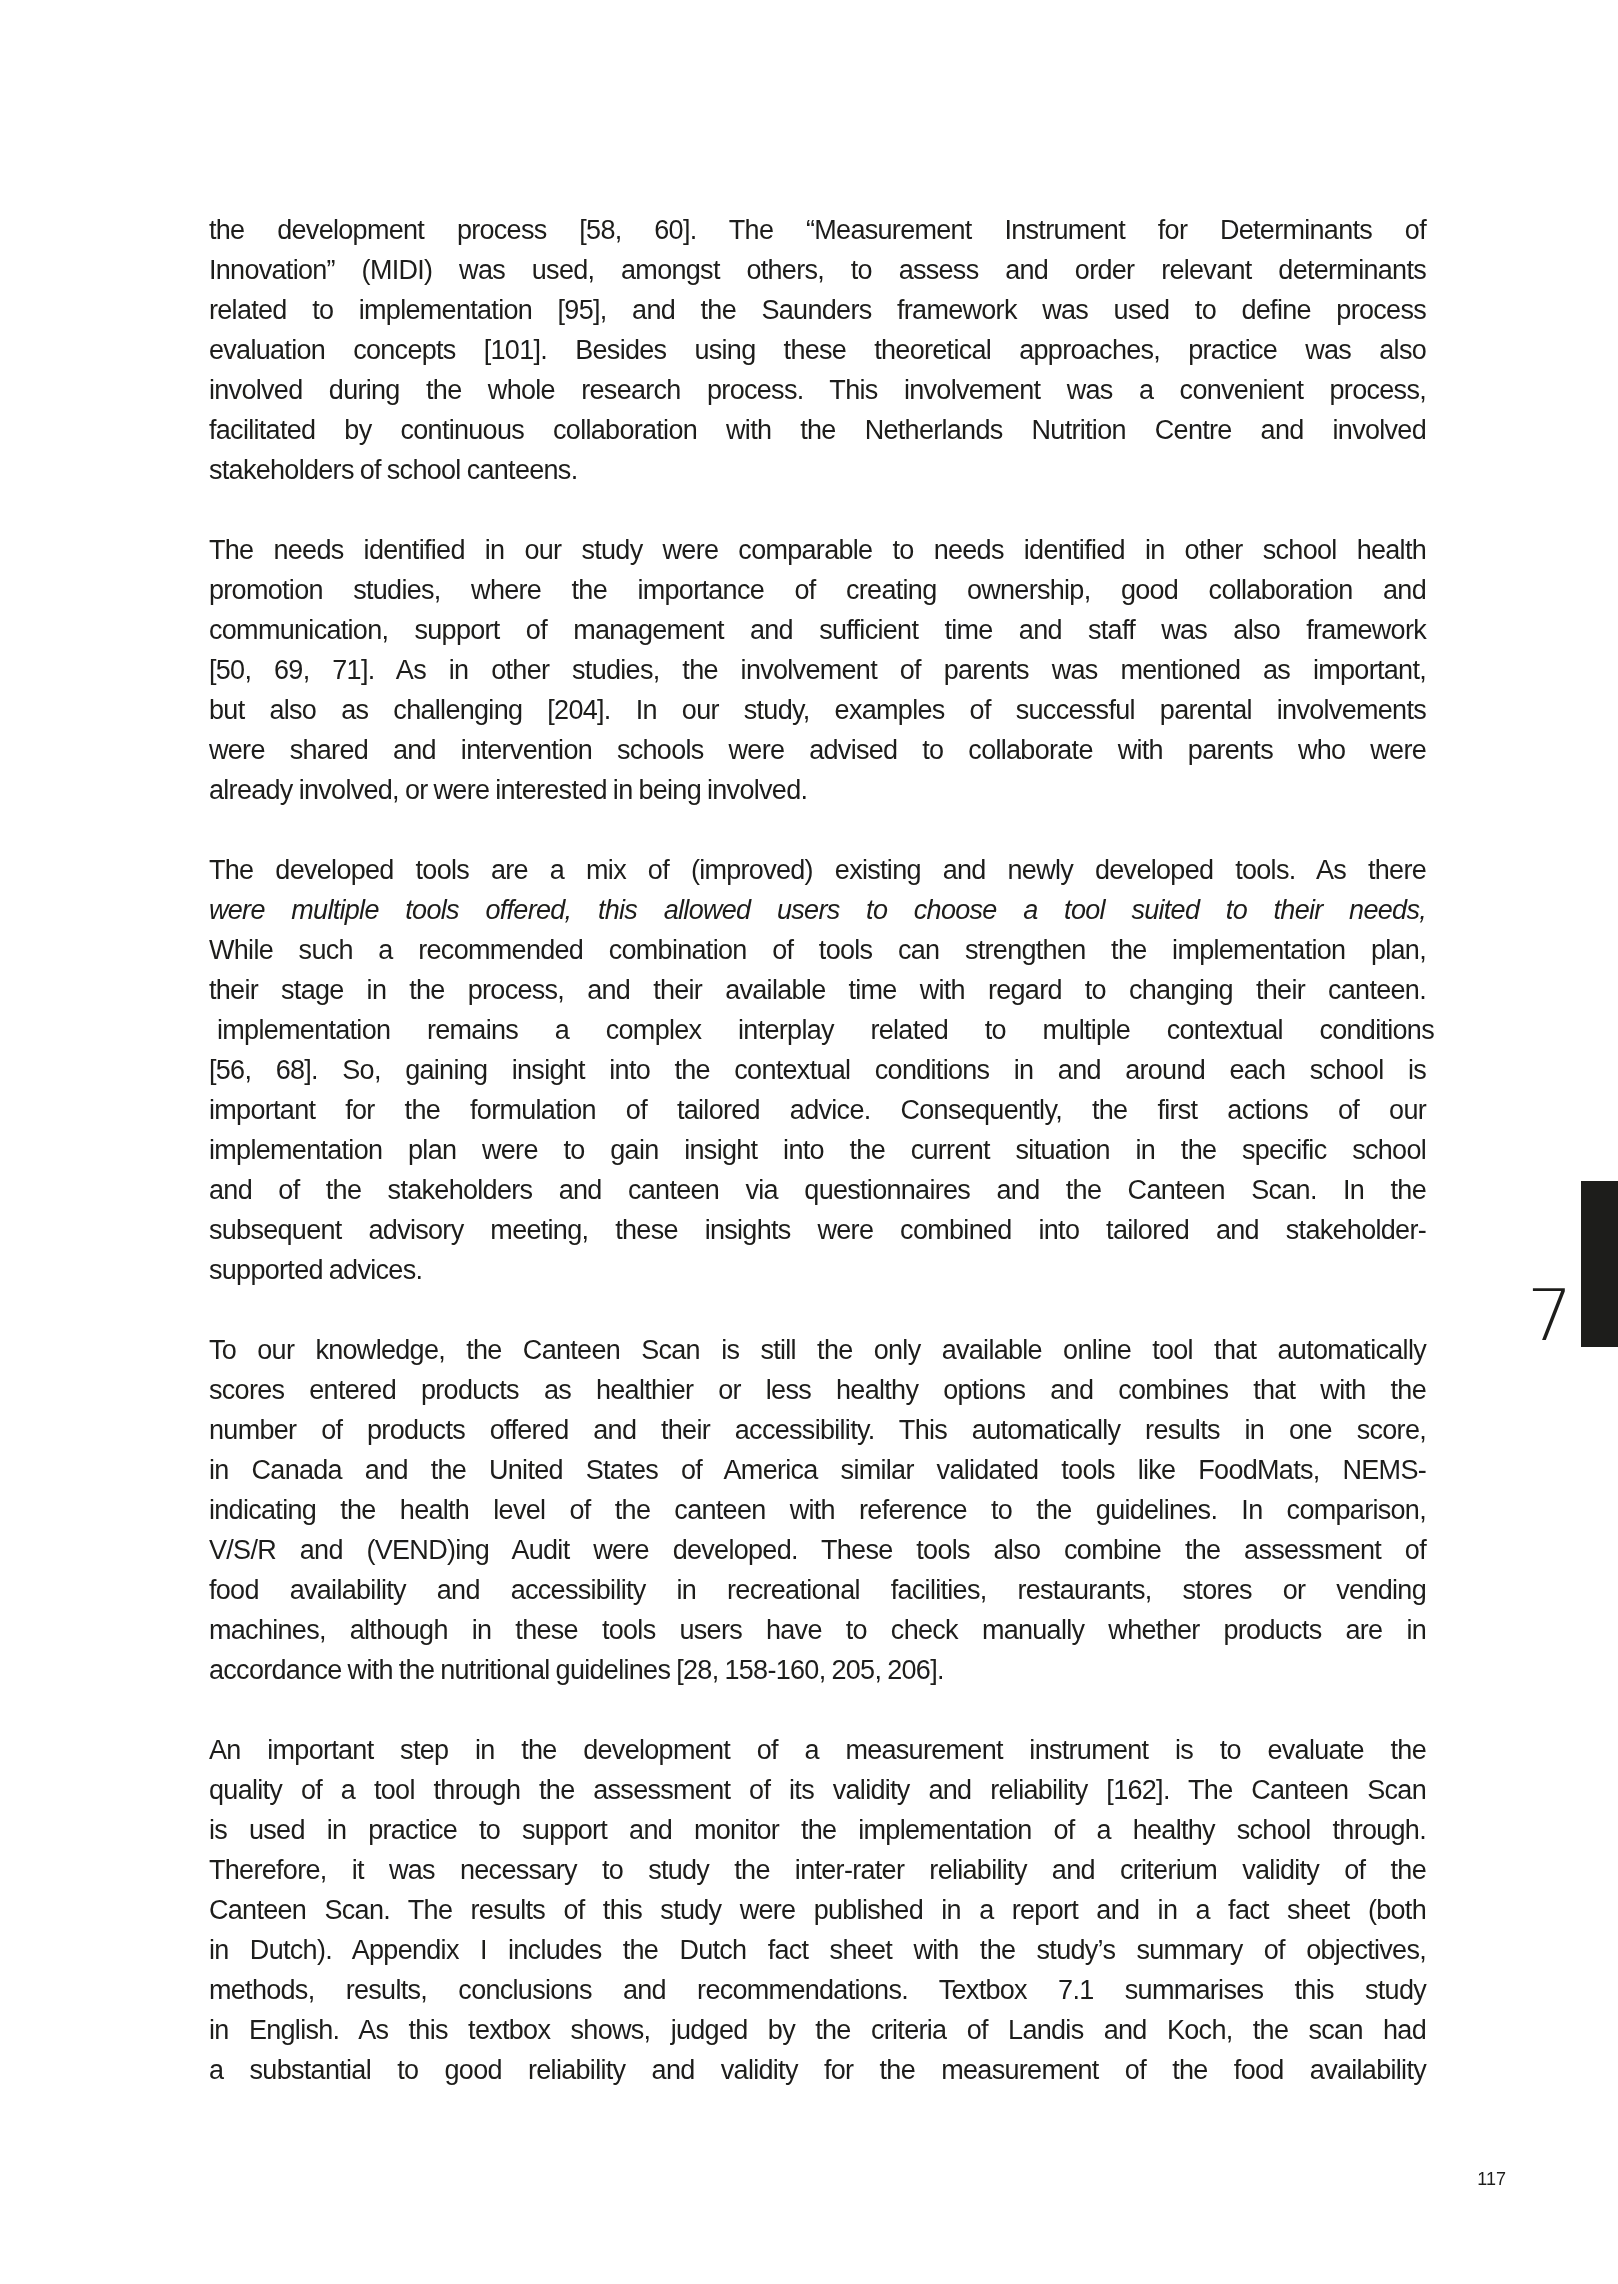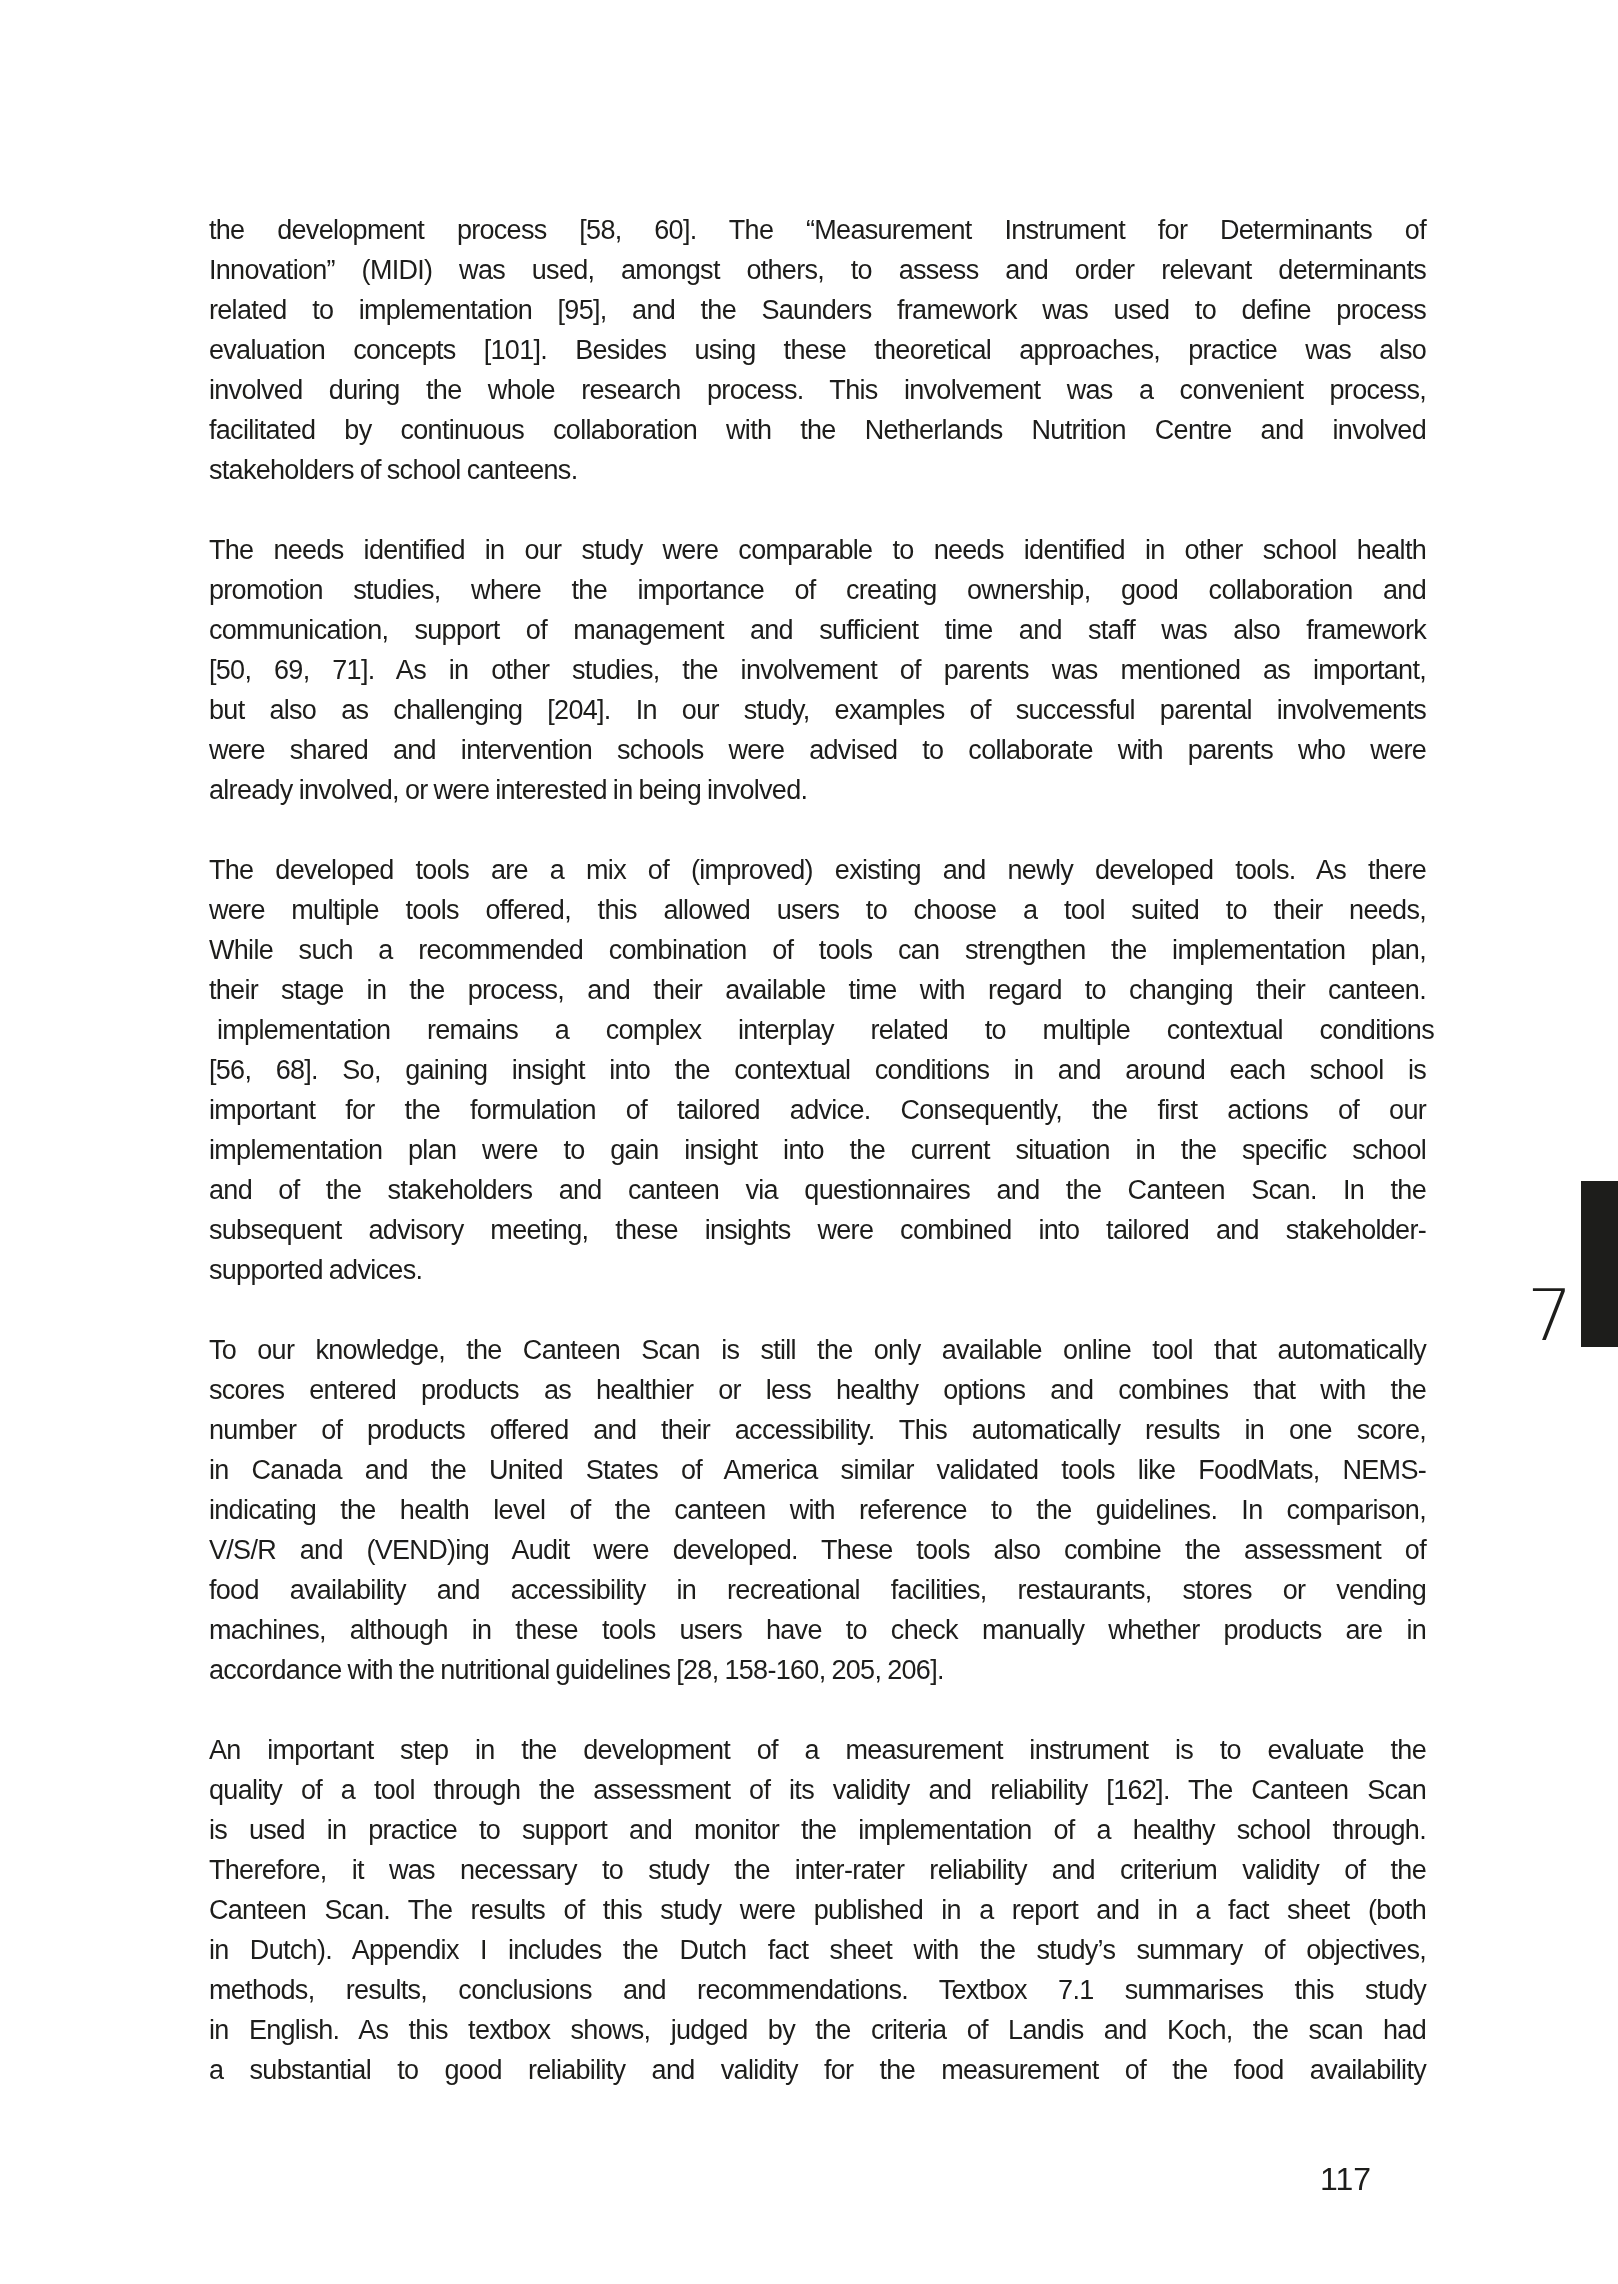--- a/index.html
+++ b/index.html
@@ -61,25 +61,25 @@
     .chapter-tab {
       position: absolute;
       left: 1581px;
       top: 1181px;
       width: 37px;
       height: 166px;
       background: #1d1d1b;
     }
     .page-number {
       position: absolute;
-      left: 1320px;
+      left: 1460px;
       top: 2164px;
       width: 46px;
       text-align: right;
-      font-size: 32px;
+      font-size: 18px;
       line-height: 30px;
       color: #1d1d1b;
     }
   </style>
 </head>
 <body>
 
 <div class="page">
 
   <div class="text-column" id="text-column">
@@ -96,21 +96,21 @@
         <span class="line" style="display: block; width: 1217px; text-align: justify; text-align-last: justify;">The needs identified in our study were comparable to needs identified in other school health</span>
         <span class="line" style="display: block; width: 1217px; text-align: justify; text-align-last: justify;">promotion studies, where the importance of creating ownership, good collaboration and</span>
         <span class="line" style="display: block; width: 1217px; text-align: justify; text-align-last: justify;">communication, support of management and sufficient time and staff was also framework</span>
         <span class="line" style="display: block; width: 1217px; text-align: justify; text-align-last: justify;">[50, 69, 71]. As in other studies, the involvement of parents was mentioned as important,</span>
         <span class="line" style="display: block; width: 1217px; text-align: justify; text-align-last: justify;">but also as challenging [204]. In our study, examples of successful parental involvements</span>
         <span class="line" style="display: block; width: 1217px; text-align: justify; text-align-last: justify;">were shared and intervention schools were advised to collaborate with parents who were</span>
         <span class="line last" style="display: block; width: 1217px; text-align: left; text-align-last: left;">already involved, or were interested in being involved.</span>
       </div>
       <div class="paragraph">
         <span class="line" style="display: block; width: 1217px; text-align: justify; text-align-last: justify;">The developed tools are a mix of (improved) existing and newly developed tools. As there</span>
-        <span class="line" style="display: block; width: 1217px; text-align: justify; text-align-last: justify;">were multiple tools offered, this allowed users to choose a tool suited to their needs,</span>
+        <span class="line" style="display: block; width: 1217px; text-align: justify; text-align-last: justify; font-style: italic;">were multiple tools offered, this allowed users to choose a tool suited to their needs,</span>
         <span class="line" style="display: block; width: 1217px; text-align: justify; text-align-last: justify;">While such a recommended combination of tools can strengthen the implementation plan,</span>
         <span class="line" style="display: block; width: 1217px; text-align: justify; text-align-last: justify;">their stage in the process, and their available time with regard to changing their canteen.</span>
         <span class="line" style="display: block; width: 1217px; text-align: justify; text-align-last: justify; margin-left: 8px;">implementation remains a complex interplay related to multiple contextual conditions</span>
         <span class="line" style="display: block; width: 1217px; text-align: justify; text-align-last: justify;">[56, 68]. So, gaining insight into the contextual conditions in and around each school is</span>
         <span class="line" style="display: block; width: 1217px; text-align: justify; text-align-last: justify;">important for the formulation of tailored advice. Consequently, the first actions of our</span>
         <span class="line" style="display: block; width: 1217px; text-align: justify; text-align-last: justify;">implementation plan were to gain insight into the current situation in the specific school</span>
         <span class="line" style="display: block; width: 1217px; text-align: justify; text-align-last: justify;">and of the stakeholders and canteen via questionnaires and the Canteen Scan. In the</span>
         <span class="line" style="display: block; width: 1217px; text-align: justify; text-align-last: justify;">subsequent advisory meeting, these insights were combined into tailored and stakeholder-</span>
         <span class="line last" style="display: block; width: 1217px; text-align: left; text-align-last: left;">supported advices.</span>
       </div>

